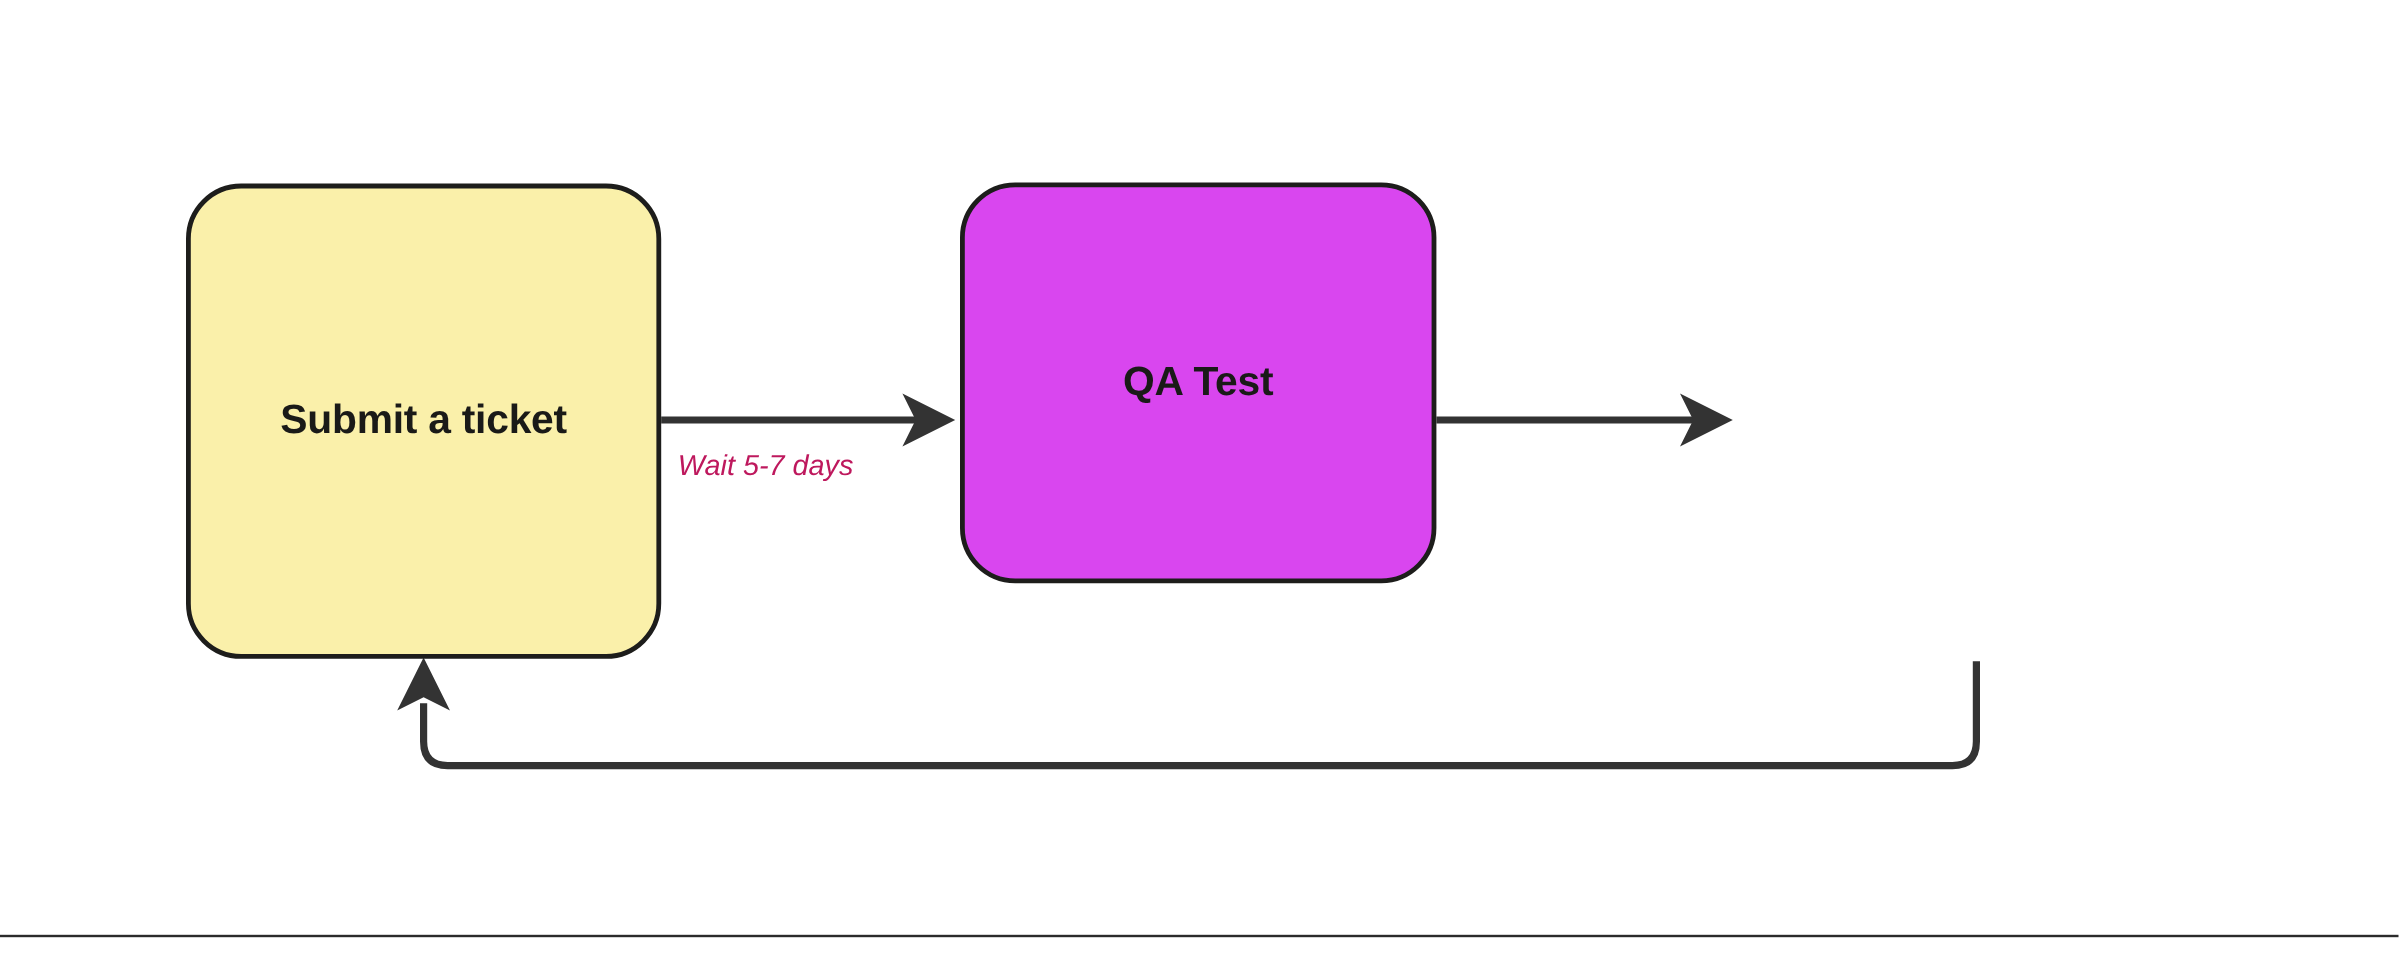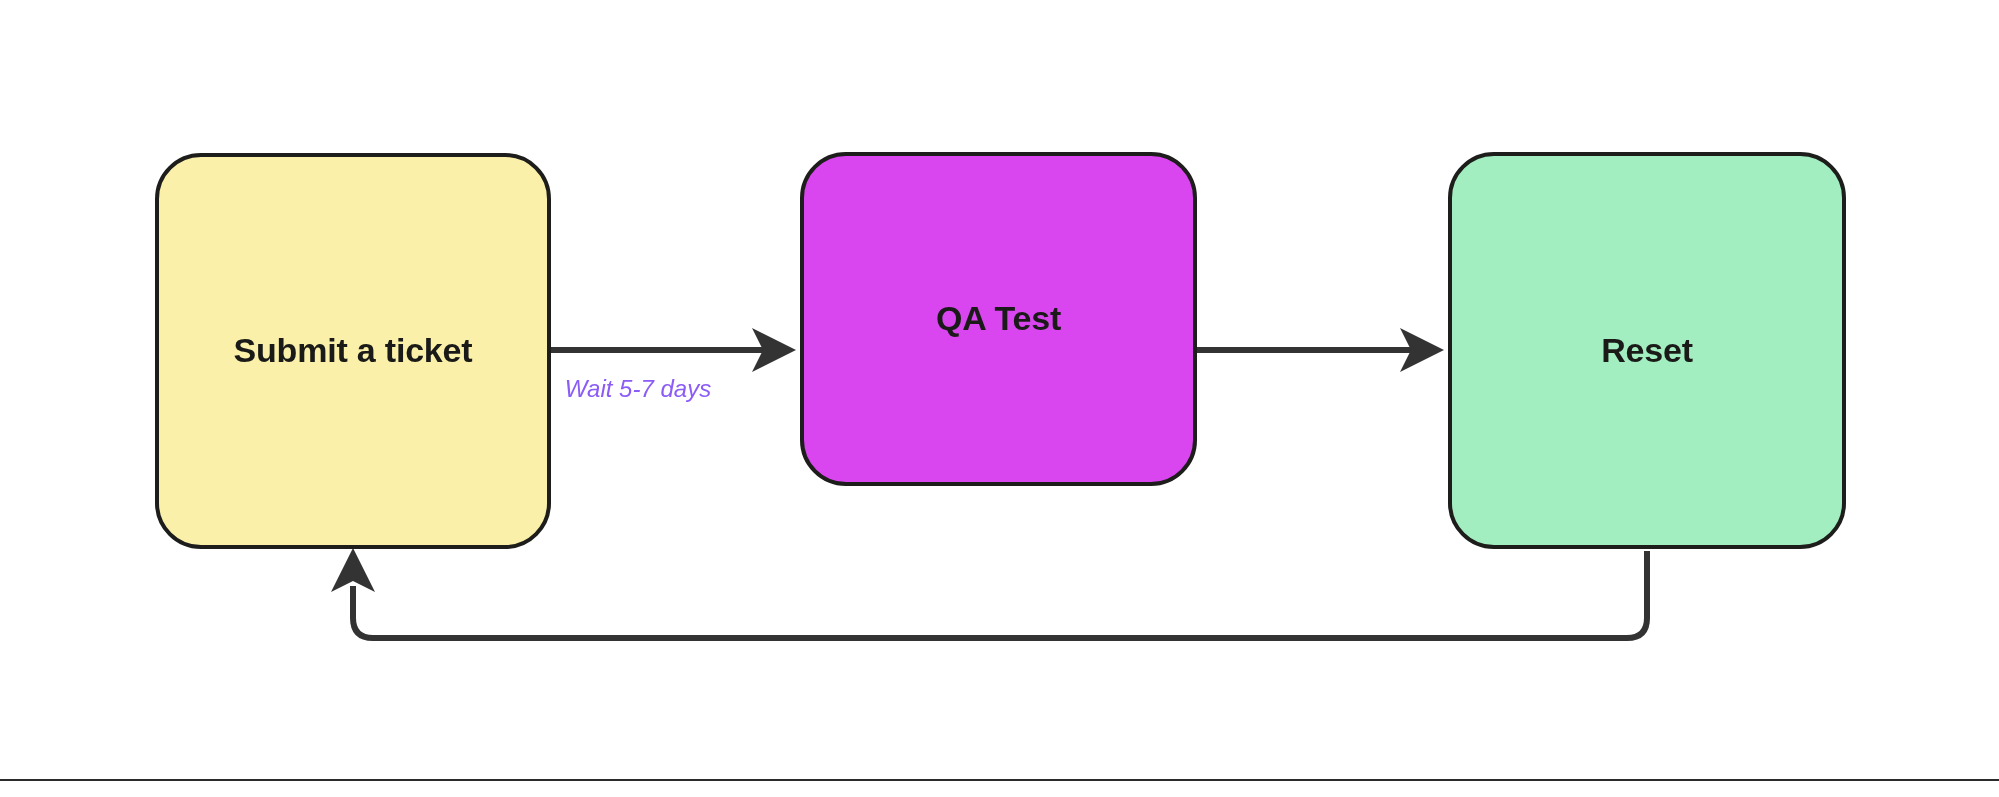--- a/index.html
+++ b/index.html
@@ -41,21 +41,21 @@
     letter-spacing: -0.2px;
     text-align: left;
     line-height: 1.1;
     user-select: none;
   }
   .edge-label {
     position: absolute;
     font-family: "Liberation Sans", sans-serif;
     font-style: italic;
     font-size: 24px;
-    color: #8b5cf6;
+    color: #be185d;
     text-align: center;
     line-height: 1.28;
     white-space: pre-line;
     user-select: none;
   }
   #node-submit  { left: 155px;  top: 153px; width: 396px; height: 396px; background: #faf0aa; }
   #node-qa      { left: 800px;  top: 152px; width: 397px; height: 334px; background: #d946ef; }
   #node-reset   { left: 1448px; top: 152px; width: 398px; height: 397px; background: #a2eec0; }
 
   #edge-label-1 { left: 538px;  top: 374px; width: 200px; }
@@ -89,22 +89,19 @@
   </svg>
 
   <div class="node-box" id="node-submit">
     <span class="node-label">Submit a ticket</span>
   </div>
 
   <div class="node-box" id="node-qa">
     <span class="node-label">QA Test</span>
   </div>
 
-  <div class="node-box" id="node-reset">
-    <span class="node-label">Reset</span>
-  </div>
 
   <div class="edge-label" id="edge-label-1">Wait 5-7 days</div>
 
 
   <div id="bottom-rule"></div>
 
 </div>
 
 </body></html>

